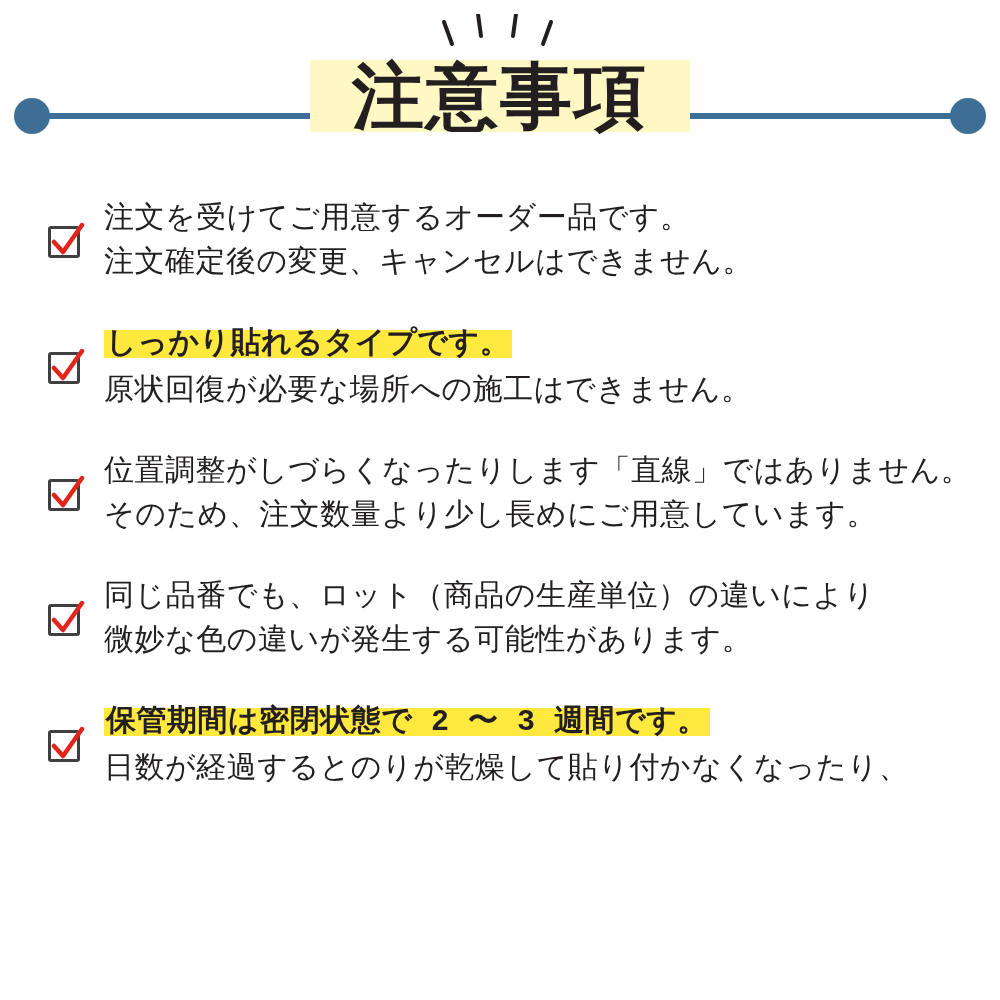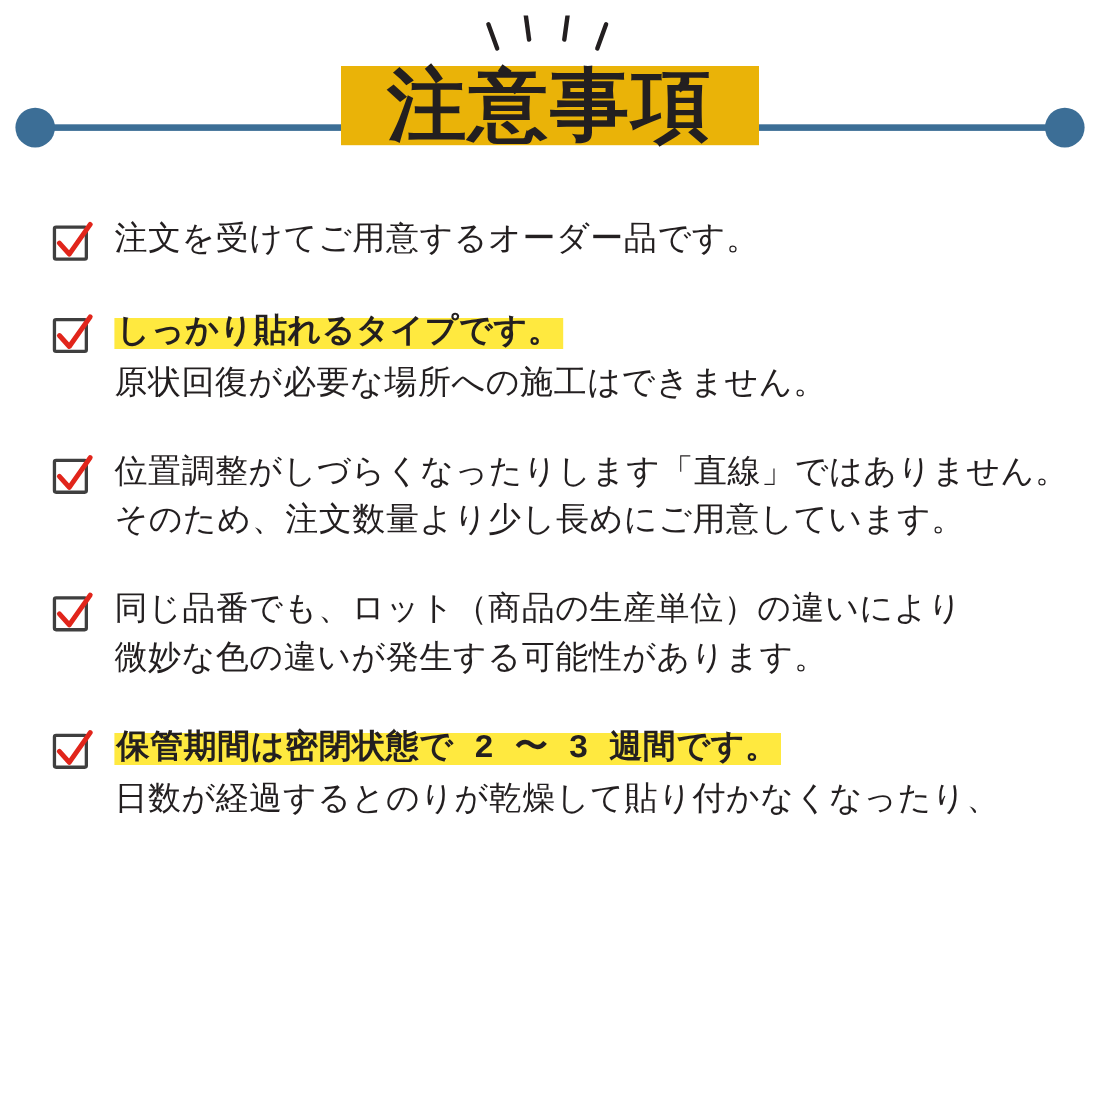--- a/index.html
+++ b/index.html
@@ -55,21 +55,21 @@
     background: #3c6e96;
   }
   .header-dot.left { left: 14px; }
   .header-dot.right { right: 14px; }
 
   .header-title-wrap {
     position: absolute;
     top: 60px;
     left: 50%;
     transform: translateX(-50%);
-    background: #eab308;
+    background: #fef9c3;
     padding: 0 42px;
     z-index: 2;
   }
 
   .header-title {
     font-size: 72px;
     line-height: 1;
     font-weight: bold;
     letter-spacing: 2px;
     color: #231f20;
@@ -78,21 +78,21 @@
 
   
   .list {
     position: relative;
     margin: 20px 0 0 0;
     padding: 0 30px 0 46px;
   }
 
   .item {
     display: flex;
-    align-items: flex-start;
+    align-items: center;
     margin-bottom: 38px;
   }
 
   .check {
     flex: 0 0 auto;
     width: 40px;
     height: 40px;
     position: relative;
     margin-top: 6px;
     margin-right: 18px;
@@ -162,20 +162,21 @@
 
     <div class="item">
       <div class="check">
         <div class="box"></div>
         <svg viewBox="0 0 40 40">
             <polyline points="8,20 17,30 36,3" fill="none" stroke="#e1251b" stroke-width="4.5" stroke-linecap="round" stroke-linejoin="round"></polyline>
           </svg>
       </div>
       <div class="lines">
         <div class="line">注文を受けてご用意するオーダー品です。</div>
+        <div class="line">注文確定後の変更、キャンセルはできません。</div>
       </div>
     </div>
 
     <div class="item">
       <div class="check">
         <div class="box"></div>
         <svg viewBox="0 0 40 40">
             <polyline points="8,20 17,30 36,3" fill="none" stroke="#e1251b" stroke-width="4.5" stroke-linecap="round" stroke-linejoin="round"></polyline>
           </svg>
       </div>

